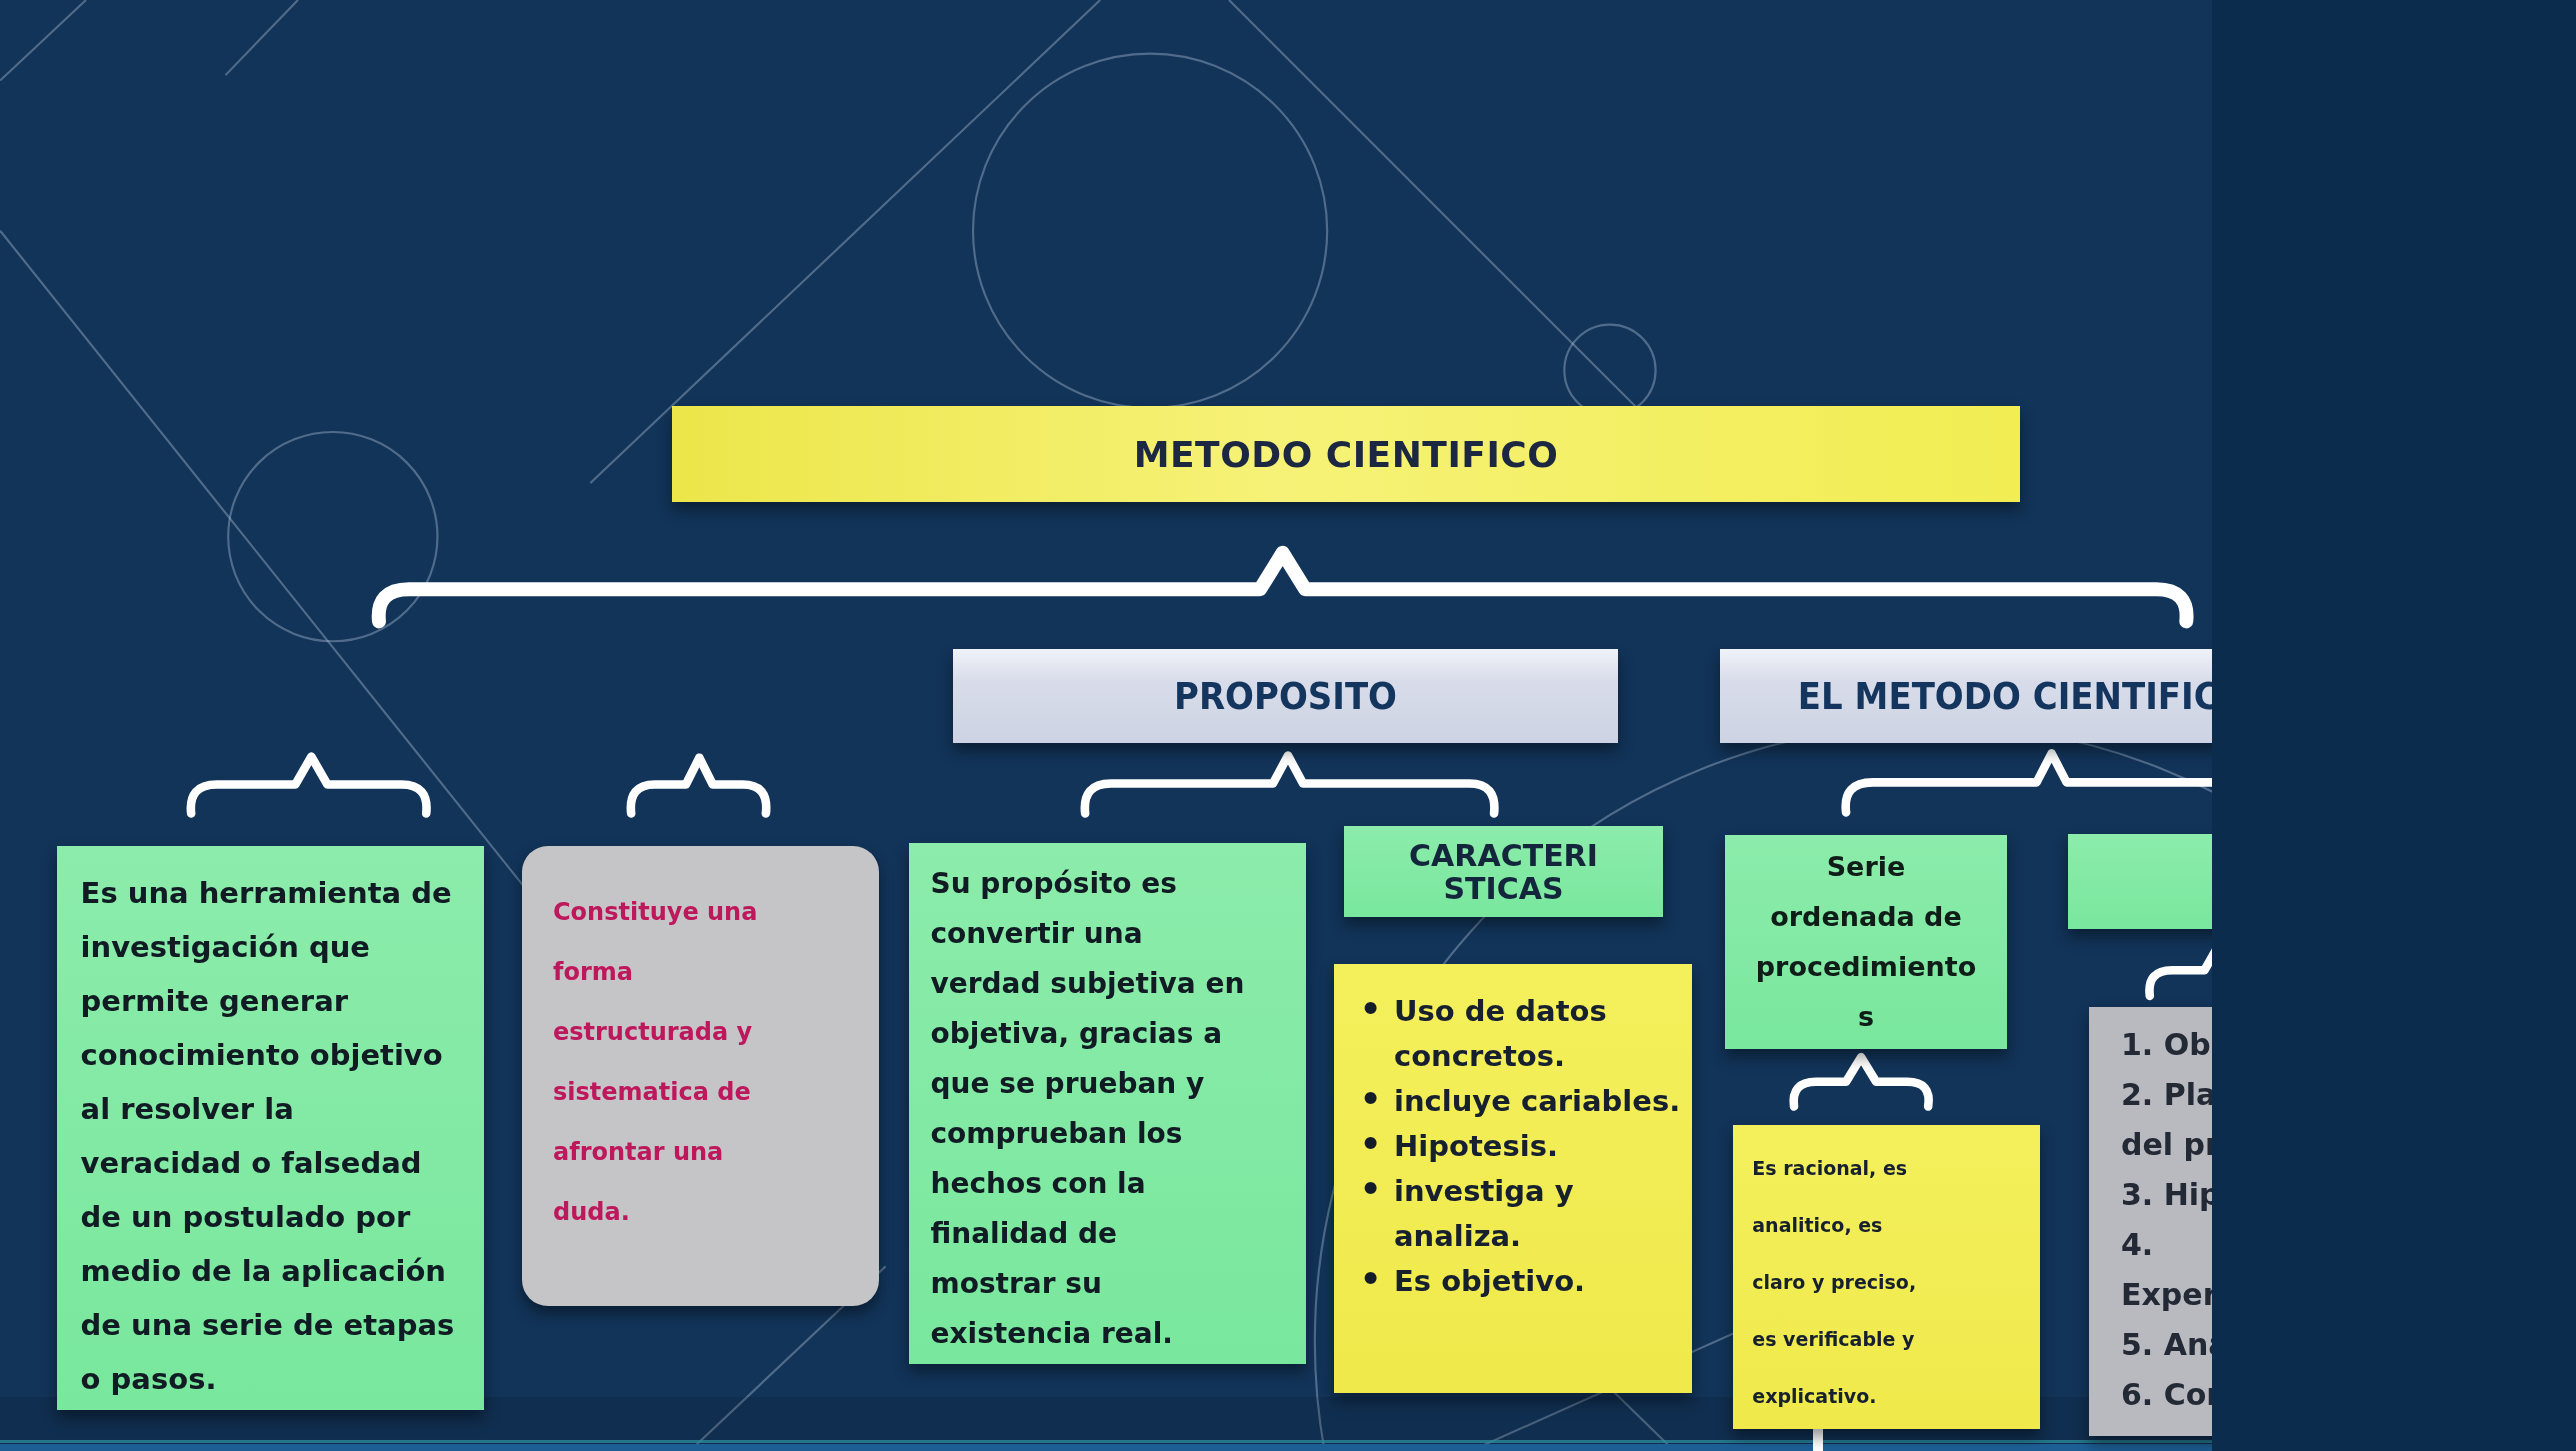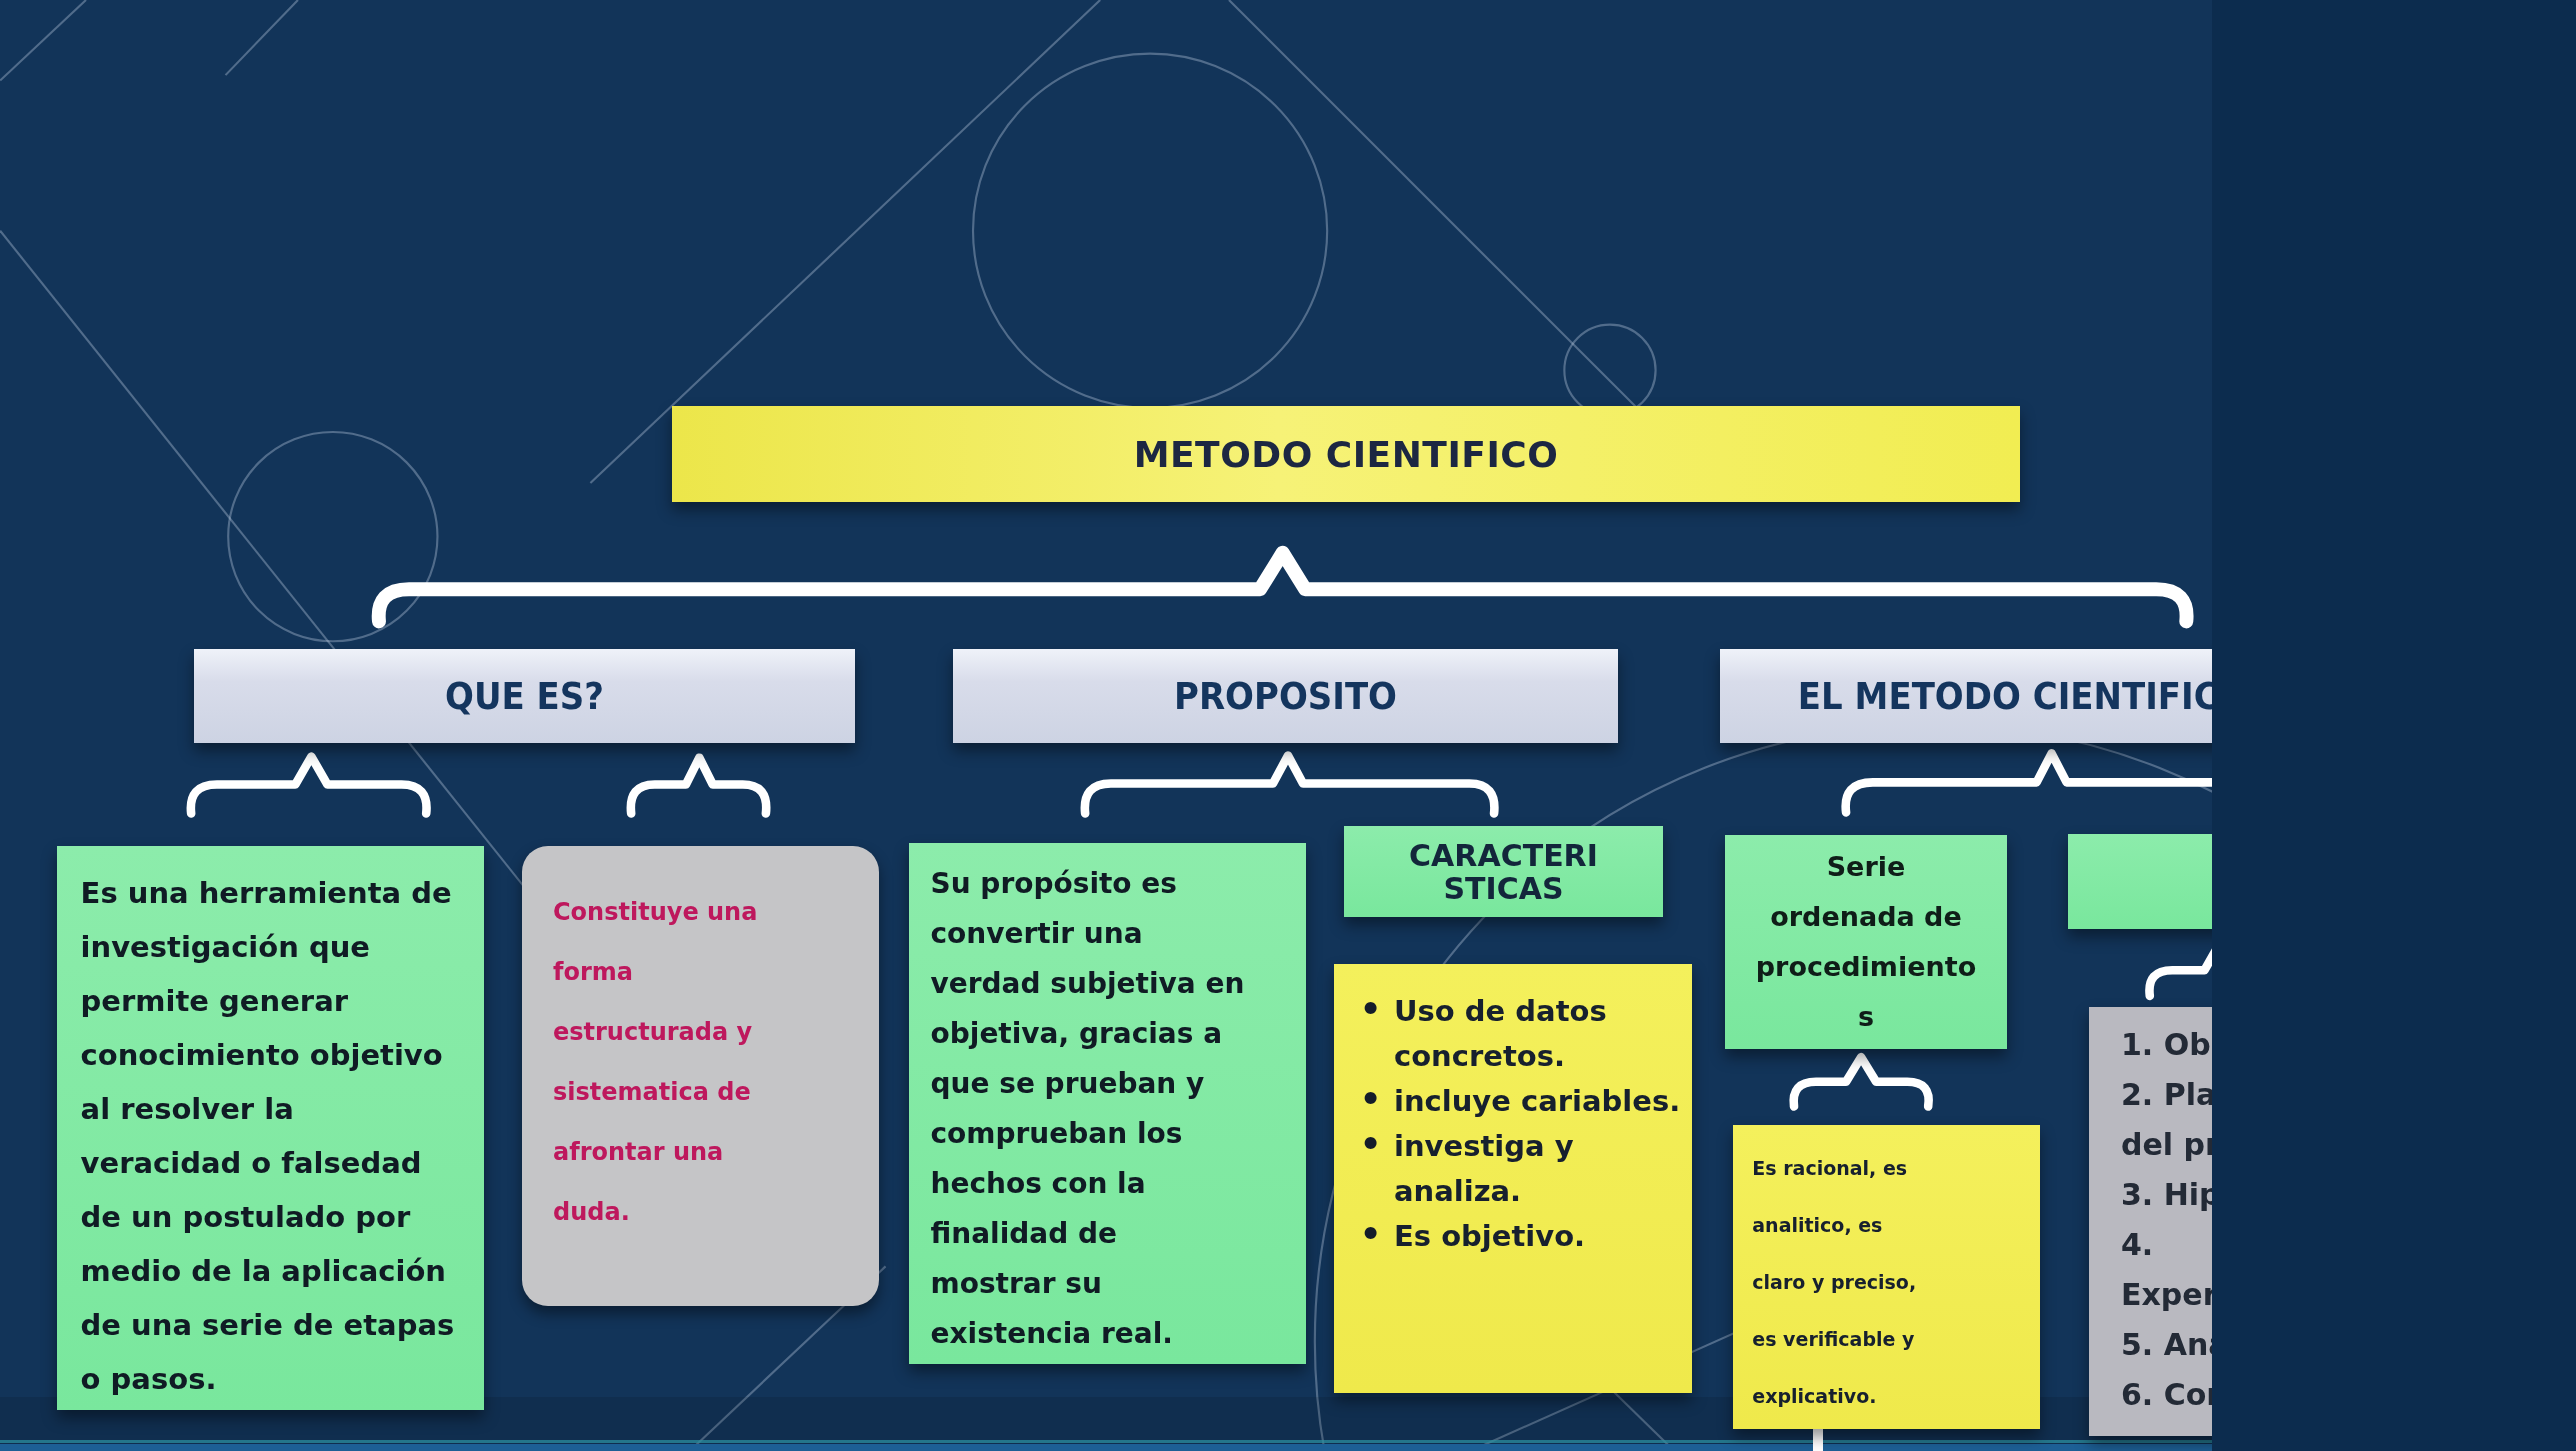--- a/index.html
+++ b/index.html
@@ -105,23 +105,20 @@
 
   <div class="bottom-band"></div>
   <div class="bottom-line"></div>
   <div class="bottom-strip"></div>
   <div class="stub"></div>
 
   <div class="note title-box">
     <span>METODO CIENTIFICO</span>
   </div>
 
-  <div class="note hdr hdr1">
-    <span class="stretch">QUE ES?</span>
-  </div>
   <div class="note hdr hdr2">
     <span class="stretch">PROPOSITO</span>
   </div>
   <div class="note hdr hdr3">
     <span class="stretch">EL METODO CIENTIFICO ES</span>
   </div>
 
   <div class="note green box-que-def">
     <div class="txt">Es una herramienta de
 investigación que
@@ -156,20 +153,21 @@
 existencia real.</div>
   </div>
   <div class="note green box-caract-title">
     <div class="txt">CARACTERI
 STICAS</div>
   </div>
   <div class="note yellow box-caract-list">
     <ul>
       <li>Uso de datos concretos.</li>
       <li>incluye cariables.</li>
+      <li>Hipotesis.</li>
       <li>investiga y analiza.</li>
       <li>Es objetivo.</li>
     </ul>
   </div>
 
   <div class="note green box-serie">
     <div class="txt">Serie
 ordenada de
 procedimiento
 s</div>

